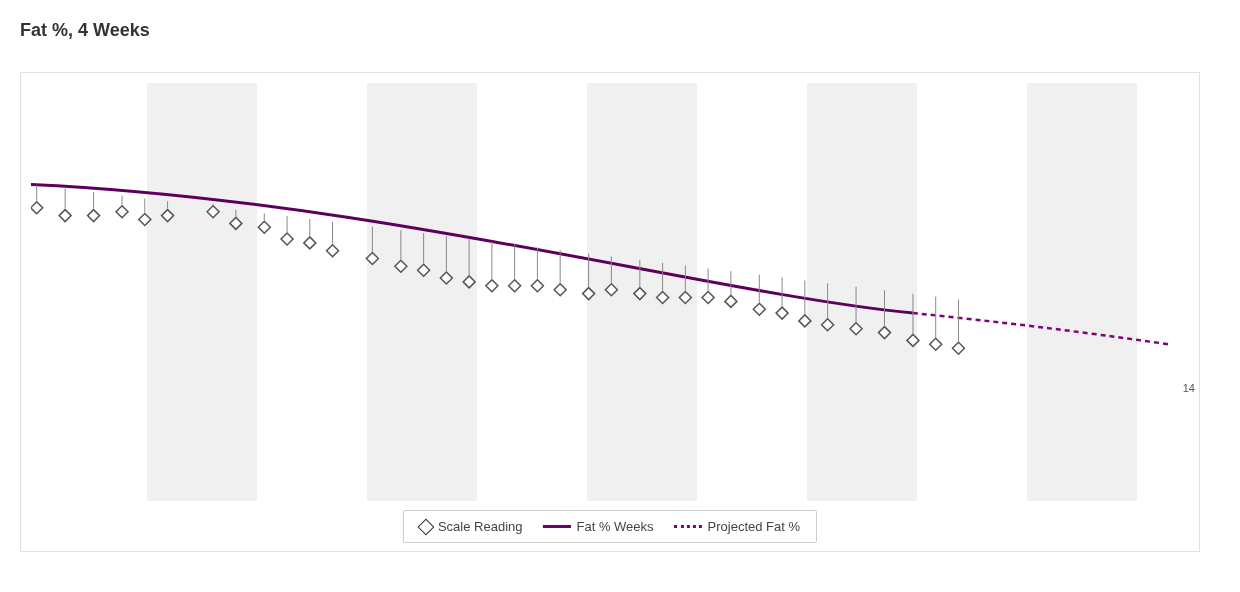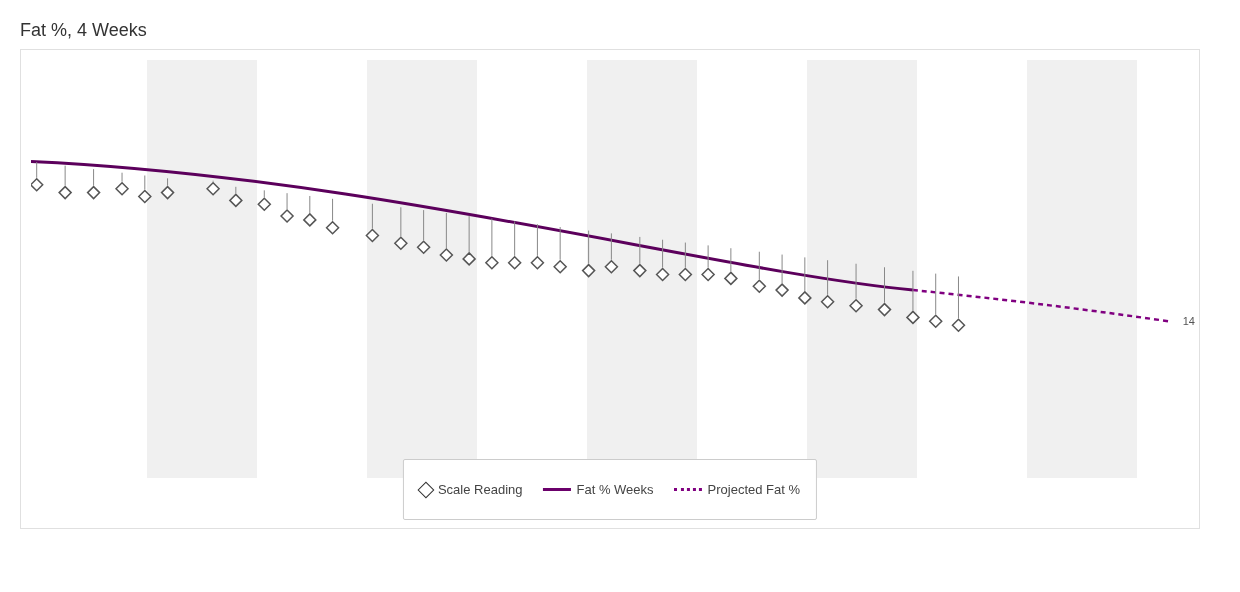--- a/index.html
+++ b/index.html
@@ -6,22 +6,22 @@
     body {
       font-family: Arial, sans-serif;
       background: #fff;
       padding: 20px;
       width: 1240px;
       height: 592px;
     }
     .chart-title {
       font-size: 18px;
       color: #333;
-      margin-bottom: 8px;
-      font-weight: normal;
+      margin-bottom: 31px;
+      font-weight: bold;
     }
     .chart-container {
       position: relative;
       width: 1180px;
       height: 480px;
       border: 1px solid #e0e0e0;
       background: #fff;
     }
     .chart-area {
       position: absolute;
@@ -38,21 +38,21 @@
       bottom: 12px;
       left: 50%;
       transform: translateX(-50%);
       display: flex;
       align-items: center;
       gap: 20px;
       font-size: 13px;
       color: #444;
       background: #fff;
       border: 1px solid #ccc;
-      padding: 22px 16px;
+      padding: 8px 16px;
       border-radius: 2px;
     }
     .legend-item {
       display: flex;
       align-items: center;
       gap: 6px;
     }
     .legend-diamond {
       width: 12px;
       height: 12px;
@@ -67,20 +67,21 @@
     }
     .legend-dotted-line {
       width: 28px;
       height: 3px;
       border-top: 3px dotted #800080;
     }
     .value-label-14 {
       position: absolute;
       font-size: 11px;
       color: #555;
+      margin-top: 44px;
     }
     svg {
       position: absolute;
       top: 0; left: 0;
       width: 100%;
       height: 100%;
       overflow: visible;
     }
   </style>
 </head>

